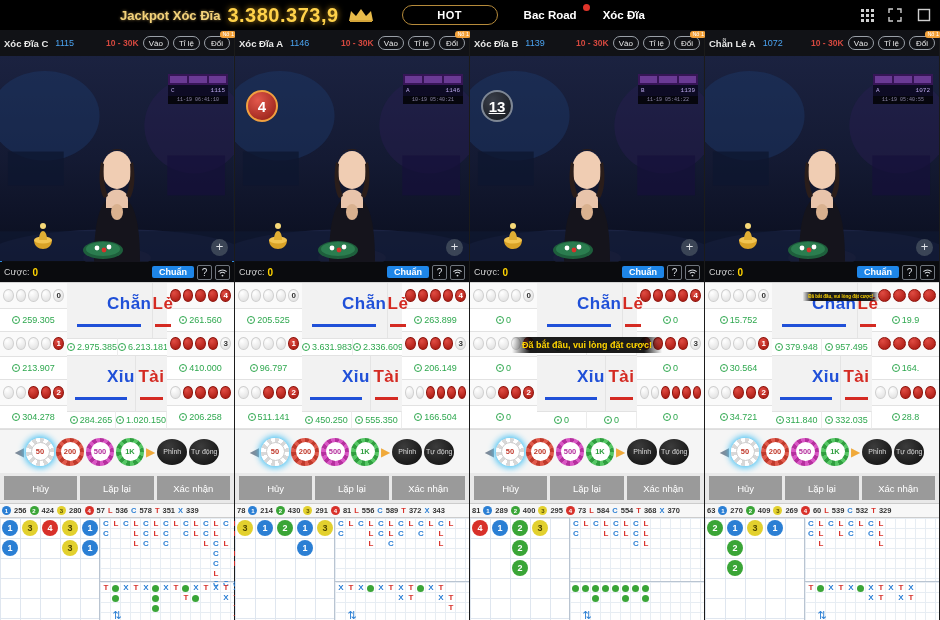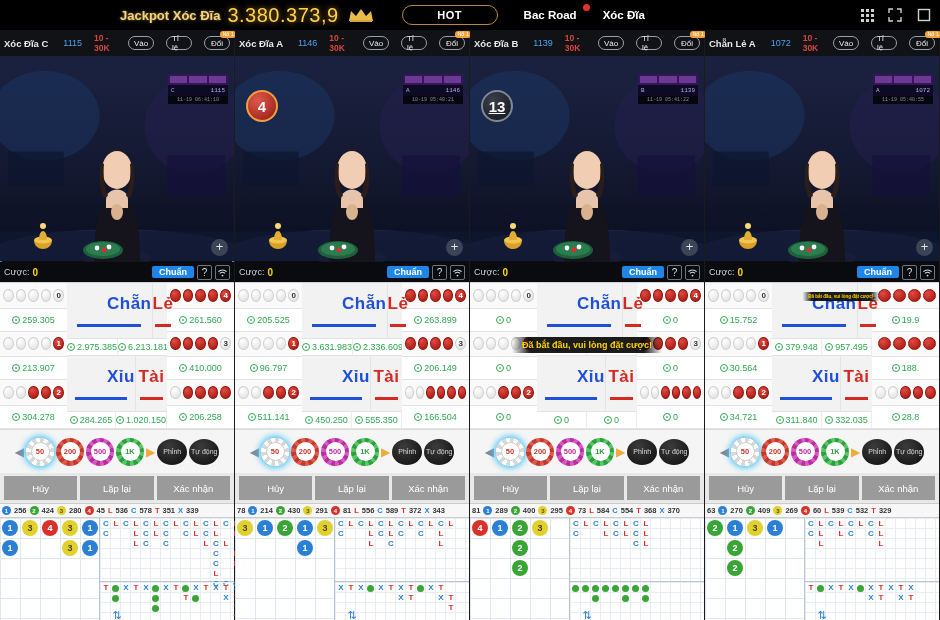--- a/index.html
+++ b/index.html
@@ -5,21 +5,21 @@
   * { margin:0; padding:0; box-sizing:border-box; }
   html,body { width:940px; height:620px; overflow:hidden; background:#000;
     font-family:"Liberation Sans", sans-serif; }
 
   
   .topbar { height:30px; background:#000; display:flex; align-items:center;
     position:relative; }
   .jackpot-wrap { display:flex; align-items:center; gap:7px; margin-left:120px; }
   .jp-label { color:#f3d27a; font-size:13px; font-weight:bold;
     text-shadow:0 0 3px rgba(255,210,120,.6); }
-  .jp-value { color:#ffd24a; font-size:20px; font-weight:normal; letter-spacing:.5px;
+  .jp-value { color:#ffd24a; font-size:20px; font-weight:bold; letter-spacing:.5px;
     text-shadow:0 0 6px rgba(255,190,40,.75); }
   .crown { width:26px; height:14px; position:relative; margin-left:2px; }
   .crown svg { display:block; }
   .hot-pill { margin-left:28px; width:96px; height:20px; border:1px solid #b58a3a;
     border-radius:10px; display:flex; align-items:center; justify-content:center;
     color:#fff; font-size:11px; font-weight:bold; letter-spacing:.5px; }
   .nav-item { color:#fff; font-size:11.5px; font-weight:bold; margin-left:26px;
     position:relative; }
   .nav-dot { width:7px; height:7px; border-radius:50%; background:#e0342a;
     position:absolute; right:-13px; top:-5px; }
@@ -31,21 +31,21 @@
   .ico-btn { width:16px; height:16px; position:relative; }
 
   
   .panels { display:flex; height:590px; }
   .panel { width:235px; height:590px; position:relative;
     border-right:1px solid #1b1b1b; background:#0c0d10; }
   .panel.sel { box-shadow: inset 0 0 0 2px #2d8de0; }
 
   
   .thead { height:26px; background:#111216; display:flex; align-items:center;
-    padding:0 4px; gap:12px; position:relative; }
+    padding:0 4px; gap:4px; position:relative; }
   .t-name { color:#e8e8e8; font-size:9.5px; font-weight:bold; white-space:nowrap; }
   .t-id { color:#4ba3f0; font-size:9px; margin-left:3px; }
   .t-limit { color:#d4483f; font-size:8.5px; margin-left:auto; font-weight:bold; }
   .tbtn { height:14px; min-width:26px; padding:0 5px; border:1px solid #9aa0a8;
     border-radius:7px; color:#e9e9e9; font-size:8px; display:flex;
     align-items:center; justify-content:center; position:relative; }
   .badge { position:absolute; top:-6px; right:-7px; background:#f2a13a;
     color:#fff; font-size:5.5px; border-radius:3px; padding:0px 2px;
     line-height:7px; white-space:nowrap; }
 
@@ -484,21 +484,21 @@
   </div>
 
   <div class="statbar">
         <span class="sdot sd1">1</span>
         <span class="sval">256</span>
         <span class="sdot sd2">2</span>
         <span class="sval">424</span>
         <span class="sdot sd3">3</span>
         <span class="sval">280</span>
         <span class="sdot sd0">4</span>
-        <span class="sval">45</span>
+        <span class="sval">57</span>
         <span class="sltr sL">L</span>
         <span class="sval">536</span>
         <span class="sltr sC">C</span>
         <span class="sval">578</span>
         <span class="sltr sT">T</span>
         <span class="sval">351</span>
         <span class="sltr sX">X</span>
         <span class="sval">339</span>
       </div>
 
@@ -1359,21 +1359,21 @@
             <span>19.9</span>
           </div>
       <div class="dicecell r">
             <span class="ball r"></span>
             <span class="ball r"></span>
             <span class="ball r"></span>
             <span class="ball r"></span>
           </div>
       <div class="amt">
             <span class="coin"></span>
-            <span>188.</span>
+            <span>164.</span>
           </div>
       <div class="dicecell r">
             <span class="ball w"></span>
             <span class="ball w"></span>
             <span class="ball r"></span>
             <span class="ball r"></span>
             <span class="ball r"></span>
           </div>
       <div class="amt">
             <span class="coin"></span>

